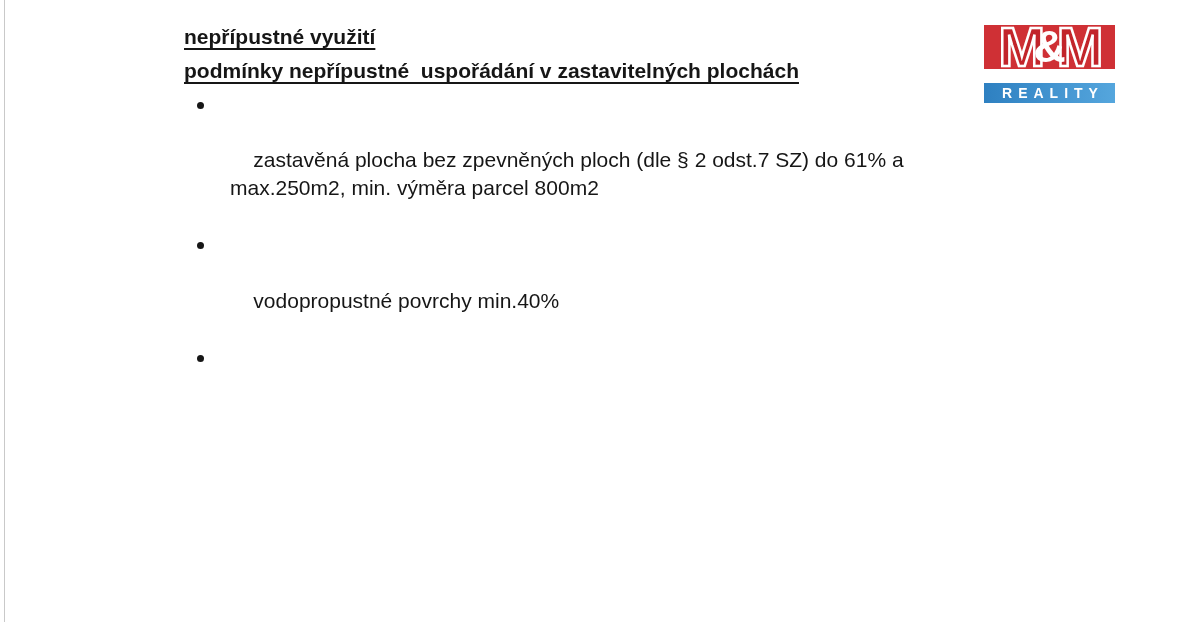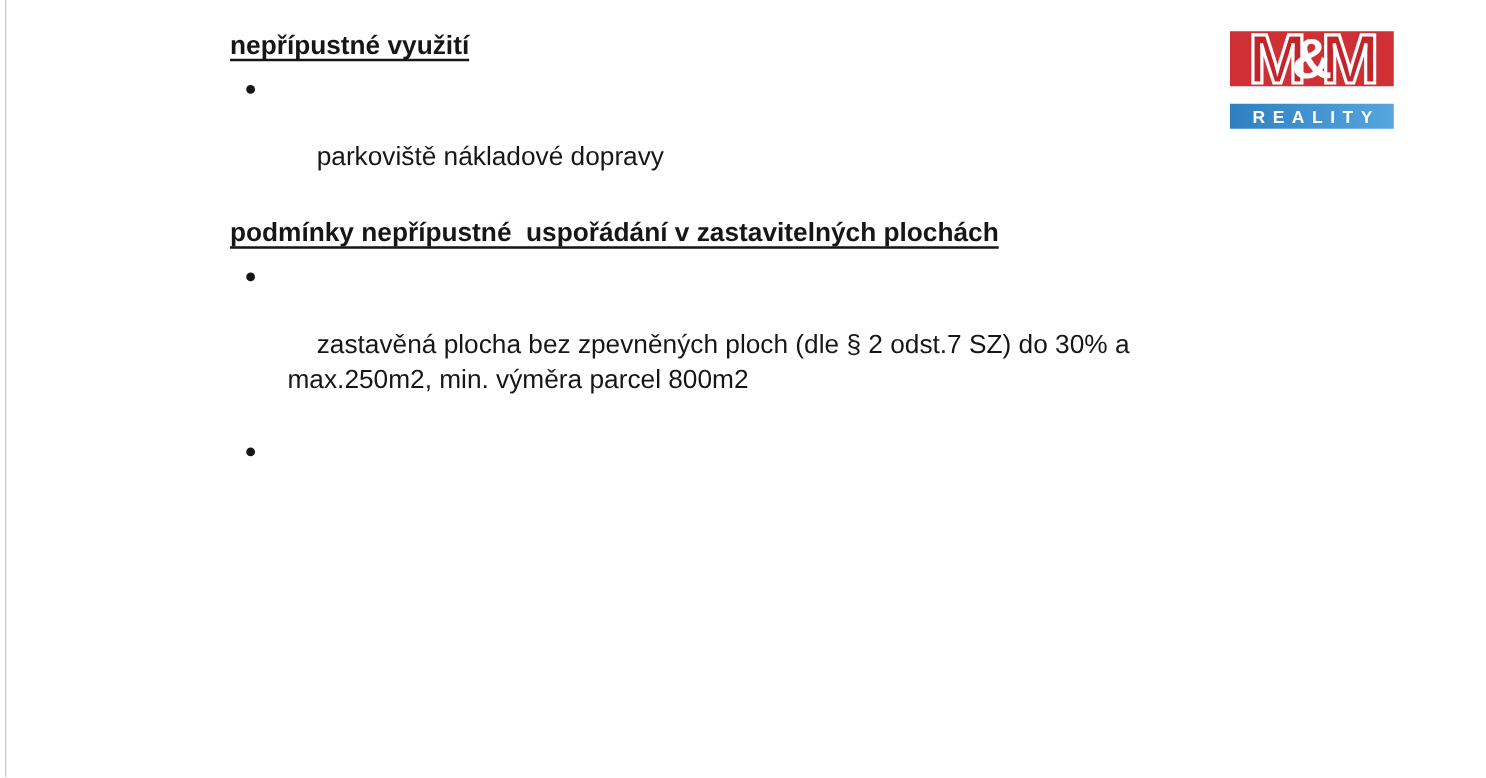--- a/index.html
+++ b/index.html
@@ -91,36 +91,36 @@
 <body>
 
 <div class="page">
   <div class="left-line"></div>
 
   <div class="doc" id="doc">
   <section>
     <h2 class="heading">nepřípustné využití</h2>
     <ul class="bullets">
 
-  <li class="bullet-item">
-    <span class="dot"></span>
-    <span class="bullet-text">parkoviště nákladové dopravy</span>
-  </li>
 </ul>
   </section>
 
   <section>
     <h2 class="heading">podmínky nepřípustné  uspořádání v zastavitelných plochách</h2>
     <ul class="bullets">
   <li class="bullet-item">
     <span class="dot"></span>
-    <span class="bullet-text">zastavěná plocha bez zpevněných ploch (dle § 2 odst.7 SZ) do 30% a
+    <span class="bullet-text">zastavěná plocha bez zpevněných ploch (dle § 2 odst.7 SZ) do 61% a
 max.250m2, min. výměra parcel 800m2</span>
   </li>
 
+  <li class="bullet-item">
+    <span class="dot"></span>
+    <span class="bullet-text">vodopropustné povrchy min.40%</span>
+  </li>
 
   <li class="bullet-item">
     <span class="dot"></span>
     
   </li>
 
 </ul>
   </section>
 
 </div>

